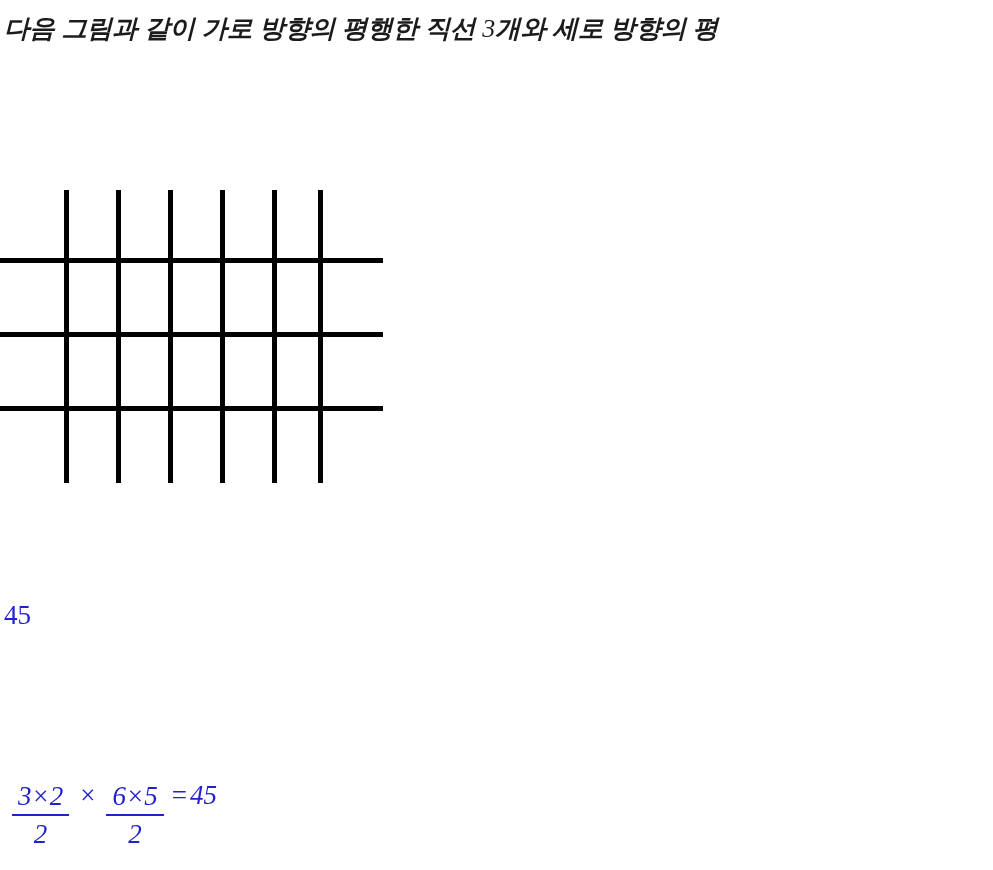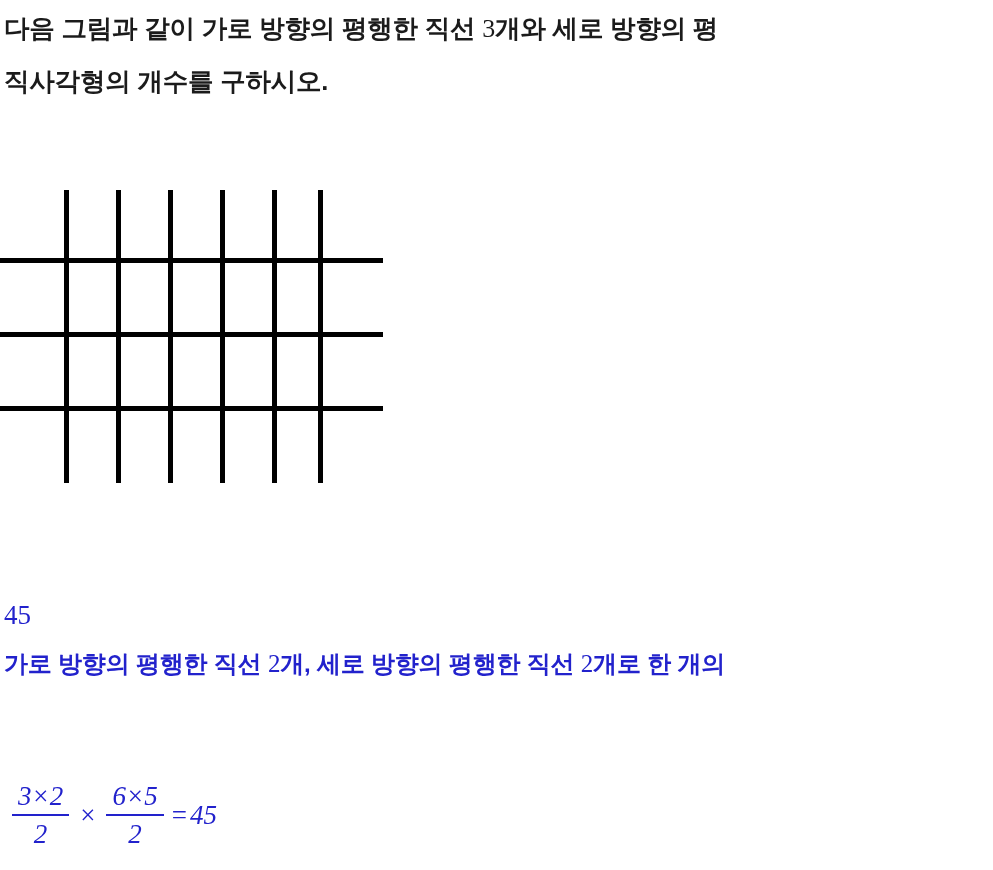--- a/index.html
+++ b/index.html
@@ -21,20 +21,21 @@
     width: 993px;
     height: 870px;
   }
 
   
   .question {
     position: absolute;
     left: 4px;
     top: 2px;
     width: 985px;
+    font-style: italic;
   }
   .qline {
     font-family: "Liberation Sans", sans-serif;
     font-weight: bold;
     font-size: 25.5px;
     line-height: 52px;
     color: #1b1b1b;
     letter-spacing: -0.2px;
     white-space: nowrap;
   }
@@ -95,21 +96,21 @@
     font-weight: normal;
     font-size: 25px;
   }
 
   
   .formula {
     position: absolute;
     left: 8px;
     top: 780px;
     display: flex;
-    align-items: center;
+    align-items: flex-start;
     font-family: "Liberation Serif", serif;
     font-style: italic;
     color: #2222cc;
     font-size: 27px;
   }
   .frac {
     display: inline-flex;
     flex-direction: column;
     align-items: center;
     margin: 0 4px;
@@ -140,38 +141,36 @@
     margin-left: 3px;
   }
 </style>
 </head>
 <body>
 
 <div class="page">
 
   <div class="question">
     <div class="qline"><span>다음 그림과 같이 가로 방향의 평행한 직선 </span><span class="num">3</span><span>개와 세로 방향의 평</span></div>
-    <div class="qline"><span>직사각형의 개수를 구하시오.</span></div>
   </div>
 
   <div class="figure">
       <div class="vline" style="left: 64px; background: rgb(0, 0, 0);"></div>
       <div class="vline" style="left: 116px; background: rgb(0, 0, 0);"></div>
       <div class="vline" style="left: 168px; background: rgb(0, 0, 0);"></div>
       <div class="vline" style="left: 220px; background: rgb(0, 0, 0);"></div>
       <div class="vline" style="left: 272px; background: rgb(0, 0, 0);"></div>
       <div class="vline" style="left: 318px; background: rgb(0, 0, 0);"></div>
       <div class="hline" style="top: 68px; background: rgb(0, 0, 0);"></div>
       <div class="hline" style="top: 142px; background: rgb(0, 0, 0);"></div>
       <div class="hline" style="top: 216px; background: rgb(0, 0, 0);"></div>
     </div>
 
   <div class="answer">
     <div class="ans-num">45</div>
-    <div class="ans-line"><span>가로 방향의 평행한 직선 </span><span class="num">2</span><span>개, 세로 방향의 평행한 직선 </span><span class="num">2</span><span>개로 한 개의</span></div>
   </div>
 
   <div class="formula">
     <span class="frac">
       <span class="top">3×2</span>
       <span class="bar"></span>
       <span class="bot">2</span>
     </span>
     <span class="op">×</span>
     <span class="frac">

